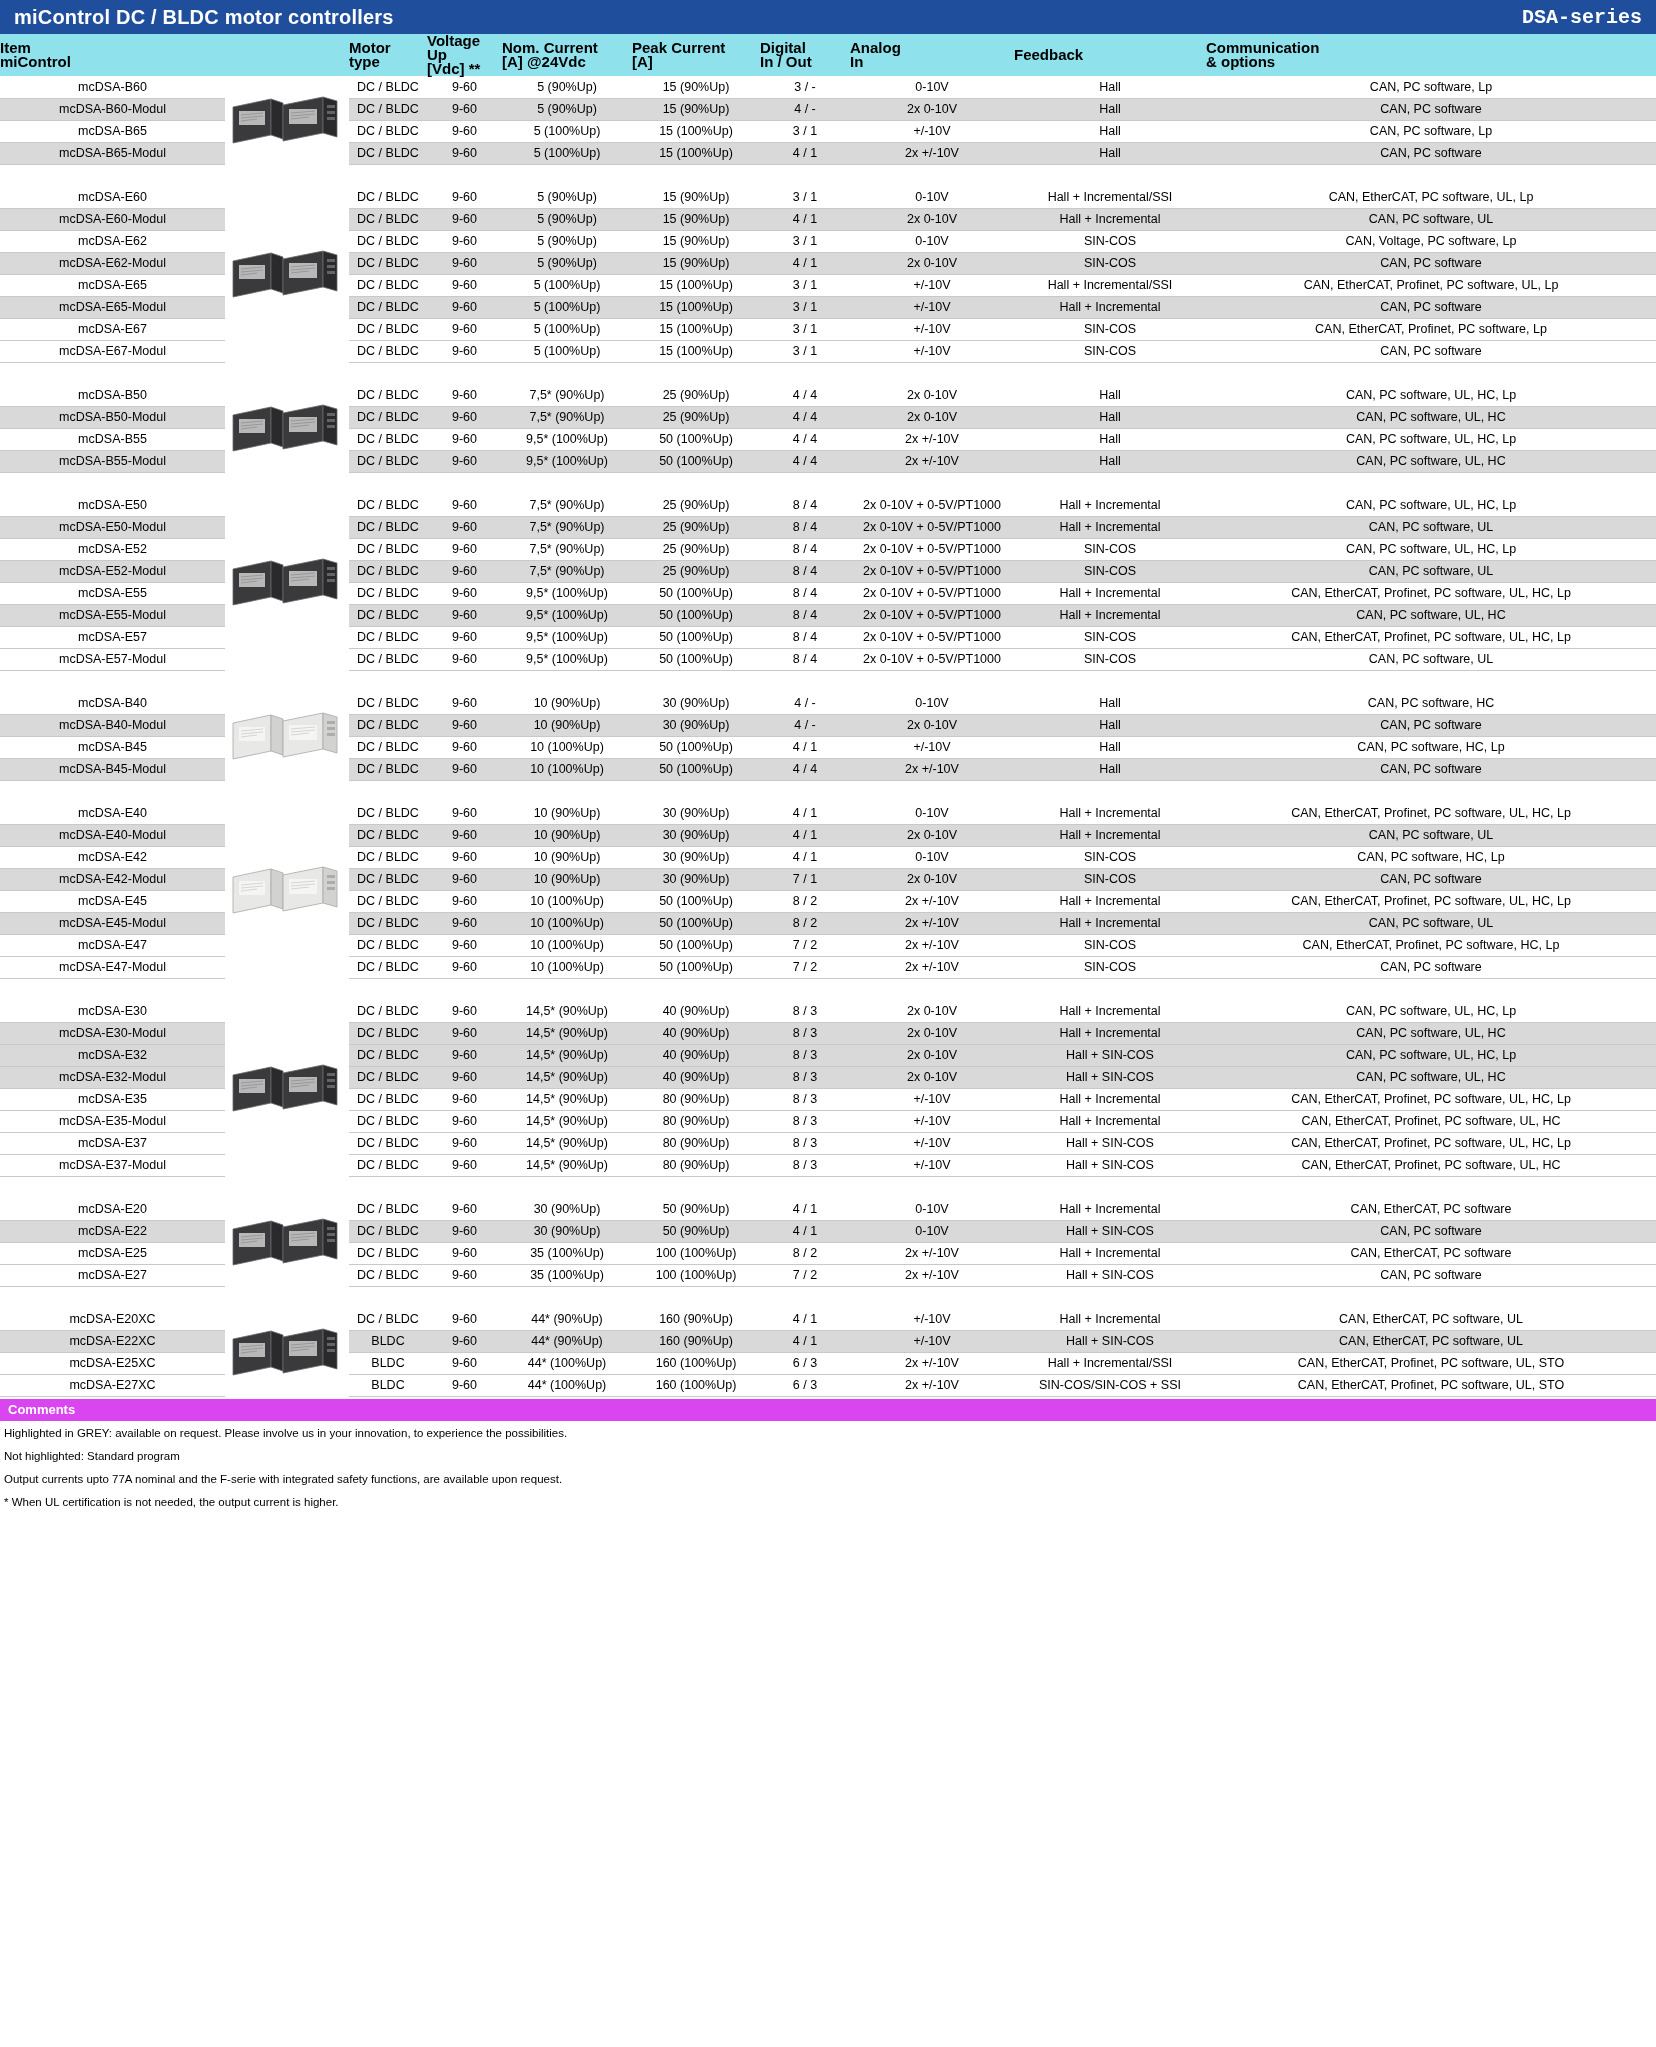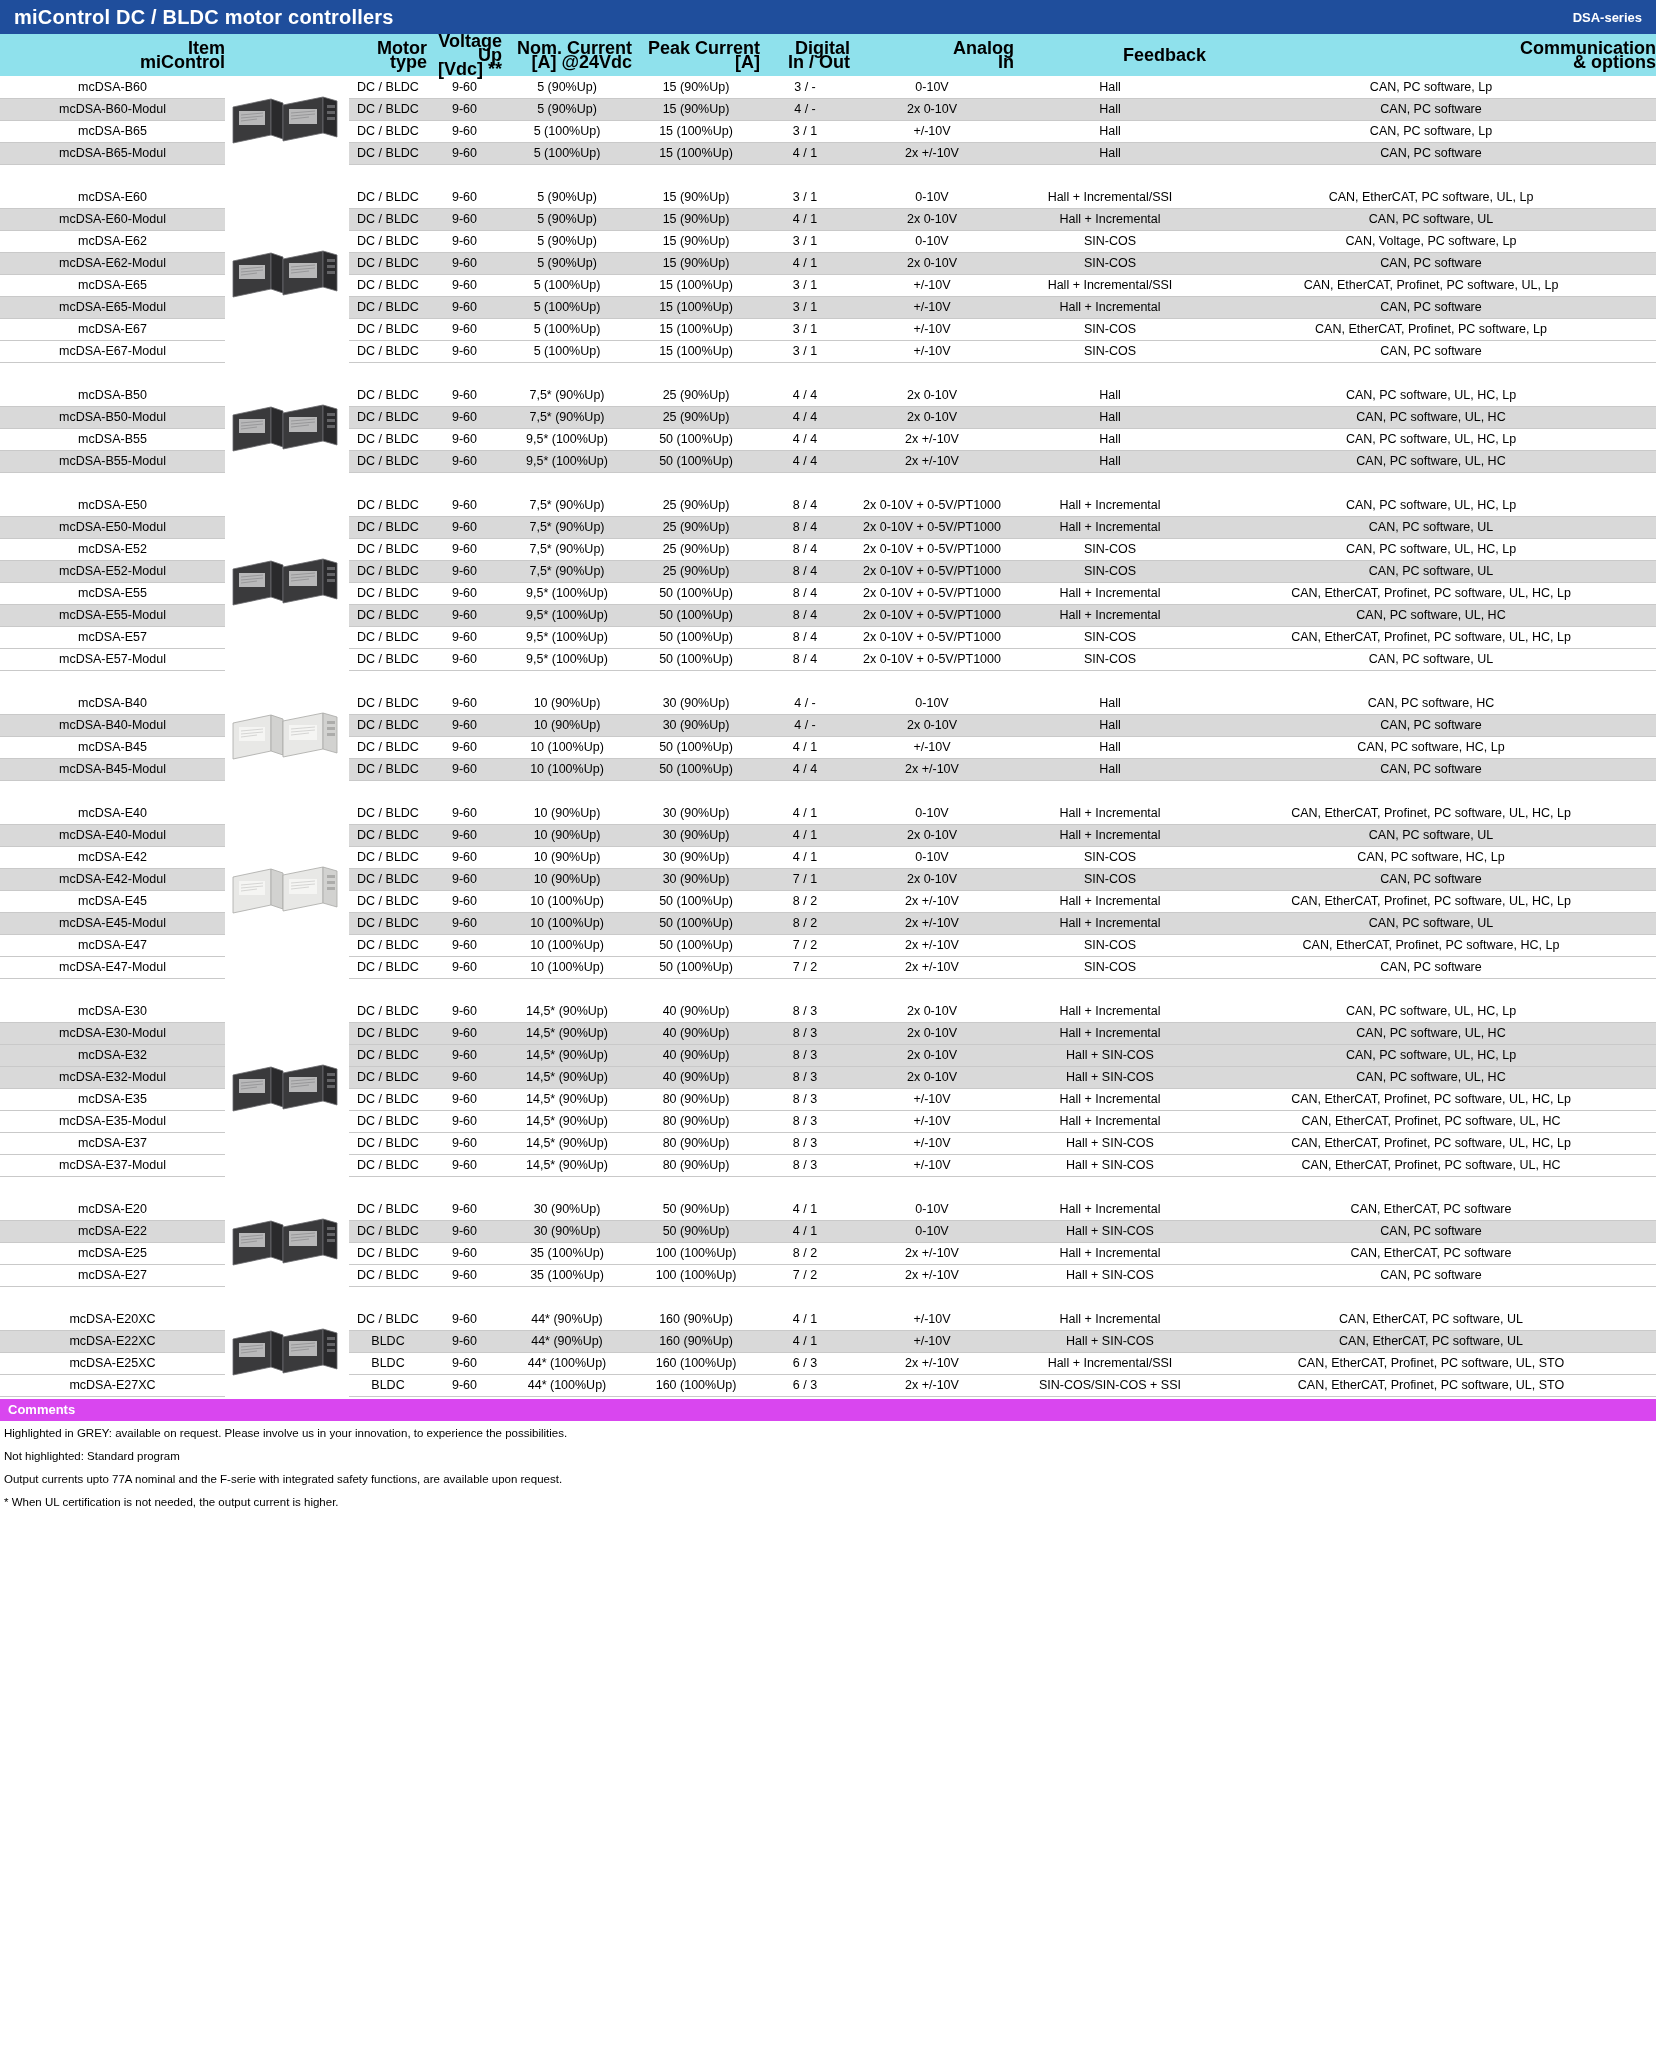--- a/index.html
+++ b/index.html
@@ -19,32 +19,32 @@
   .titlebar {
     background: #1f4e9c;
     color: #ffffff;
     height: 34px;
     display: flex;
     align-items: center;
     justify-content: space-between;
     padding: 0 14px;
   }
   .titlebar .left { font-size: 20px; font-weight: bold; letter-spacing: .2px; }
-  .titlebar .right { font-size: 13px; font-weight: bold; }
+  .titlebar .right { font-size: 20px; font-weight: bold; font-family: Liberation Mono, monospace; }
 
   
   table.grid { width: 1656px; border-collapse: collapse; table-layout: fixed; }
   table.grid td, table.grid th { padding: 0; }
 
   .hdr th {
     background: #8fe1ec;
     color: #000;
-    font-size: 18px;
+    font-size: 15px;
     font-weight: bold;
-    text-align: right;
+    text-align: left;
     vertical-align: middle;
     height: 26px;
     border: none;
     line-height: 14px;
   }
   .hdr th .l2 { display: block; font-weight: bold; }
 
   
   col.c-item  { width: 225px; }
   col.c-img   { width: 124px; }

